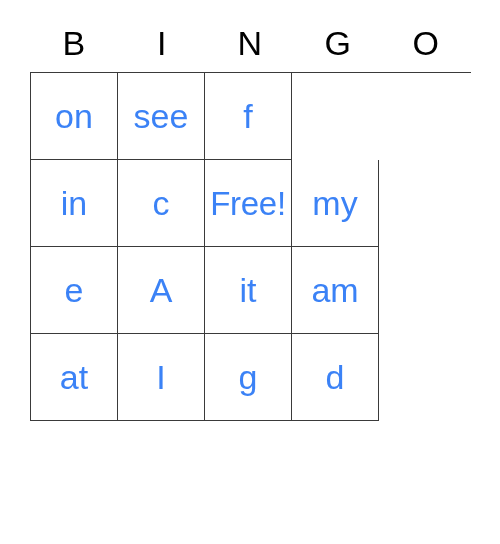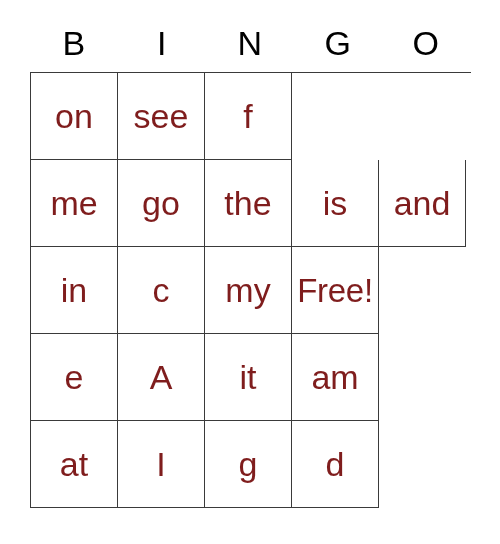--- a/index.html
+++ b/index.html
@@ -59,21 +59,21 @@
     display: flex;
     align-items: center;
     justify-content: center;
     overflow: hidden;
     box-sizing: border-box;
     background: #ffffff;
   }
   .cell-text {
     font-size: 34px;
     line-height: 1;
-    color: #7f1d1d;
+    color: #3b82f6;
     white-space: nowrap;
     text-align: left;
   }
   .cell.free .cell-text {
     font-size: 33px;
     letter-spacing: -0.3px;
   }
 </style>
 </head>
 <body>
@@ -95,50 +95,33 @@
           <span class="cell-text">on</span>
         </div>
       <div class="cell">
           <span class="cell-text">see</span>
         </div>
       <div class="cell">
           <span class="cell-text">f</span>
         </div>
     </div>
 
-    <div class="grid-row">
-      <div class="cell">
-          <span class="cell-text">me</span>
-        </div>
-      <div class="cell">
-          <span class="cell-text">go</span>
-        </div>
-      <div class="cell">
-          <span class="cell-text">the</span>
-        </div>
-      <div class="cell">
-          <span class="cell-text">is</span>
-        </div>
-      <div class="cell">
-          <span class="cell-text">and</span>
-        </div>
-    </div>
 
     <div class="grid-row">
       <div class="cell">
           <span class="cell-text">in</span>
         </div>
       <div class="cell">
           <span class="cell-text">c</span>
         </div>
+      <div class="cell free">
+          <span class="cell-text">Free!</span>
+        </div>
       <div class="cell">
           <span class="cell-text">my</span>
-        </div>
-      <div class="cell free">
-          <span class="cell-text">Free!</span>
         </div>
     </div>
 
     <div class="grid-row">
       <div class="cell">
           <span class="cell-text">e</span>
         </div>
       <div class="cell">
           <span class="cell-text">A</span>
         </div>

